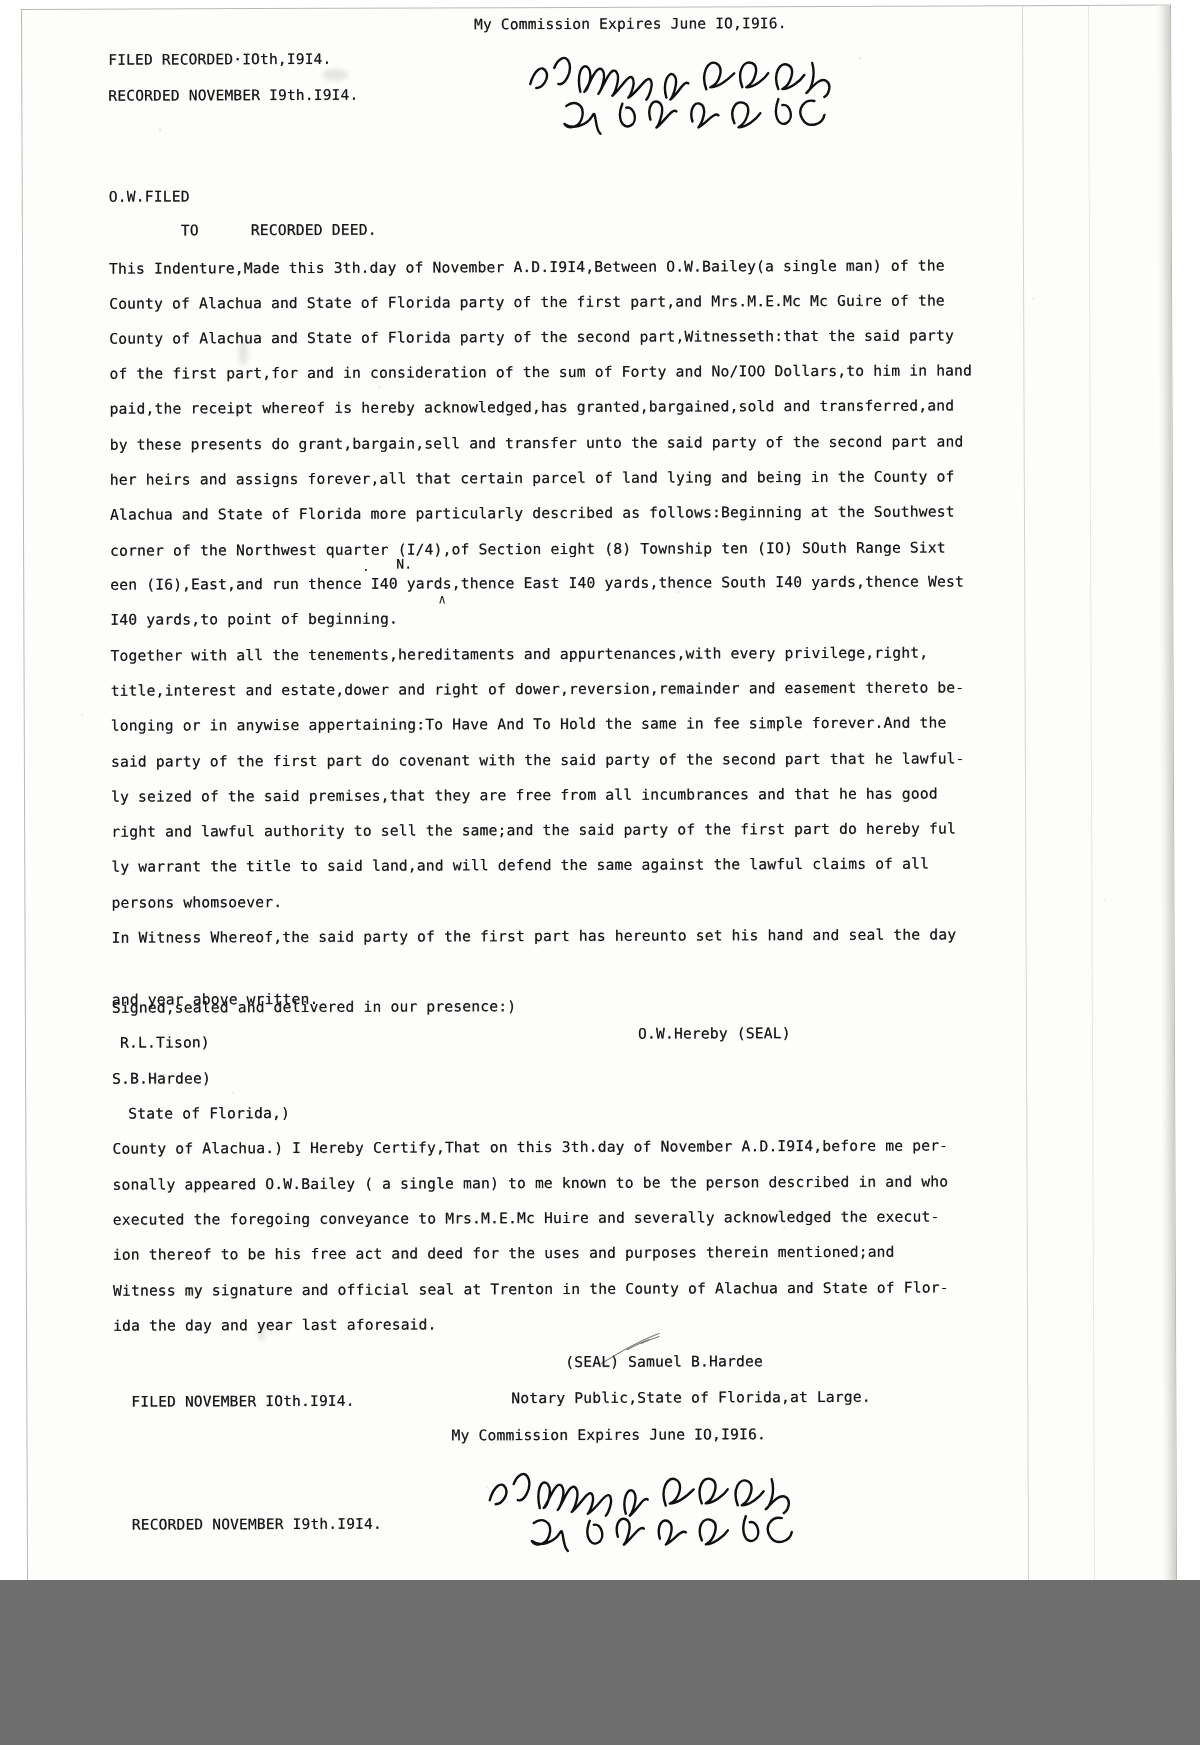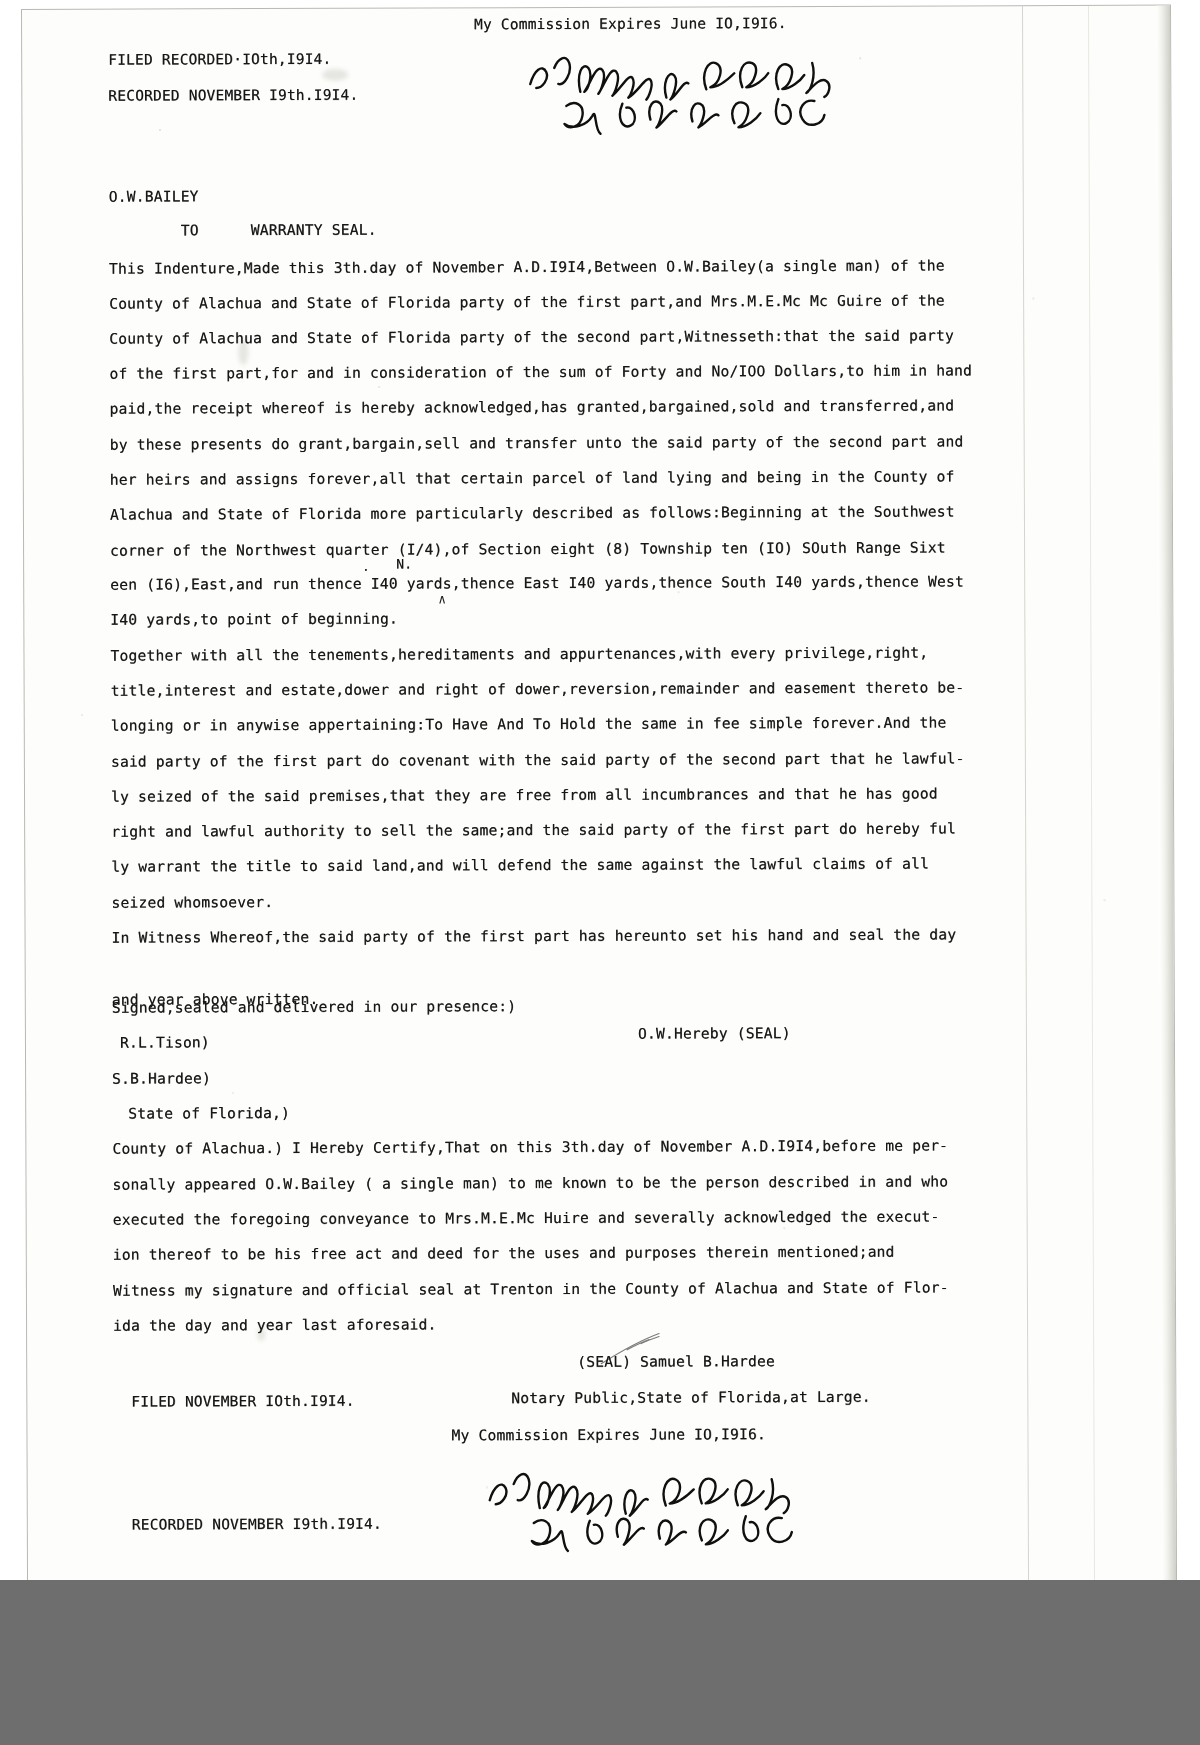--- a/index.html
+++ b/index.html
@@ -143,25 +143,25 @@
         <path class="sig-path" stroke-width="2.4" d="M14,20 C22,14 32,18 30,30 C28,42 16,44 12,38 C20,44 34,40 40,30 C44,22 42,44 48,48
              M70,18 C64,32 70,44 78,40 C86,36 82,20 74,22
              M98,34 C94,20 102,12 108,18 C113,24 106,40 104,42 C112,36 120,22 124,26
              M140,36 C136,22 144,14 150,20 C155,26 148,40 146,42 C154,38 162,26 166,30
              M182,38 C176,24 184,14 192,18 C200,22 194,38 186,42 C194,42 204,34 208,28
              M226,14 C220,30 226,42 234,38 C242,34 238,18 230,20
              M262,16 C252,14 244,24 250,34 C256,44 270,40 272,30"></path>
       </svg>
     </div>
 
-    <div class="typed fs-body ink" style="left:86px;top:178px;">O.W.BAILEY</div>
+    <div class="typed fs-body ink" style="left:86px;top:178px;">O.W.FILED</div>
 
     <div class="typed fs-body ink" style="left:158px;top:212px;">TO</div>
 
-    <div class="typed fs-body ink" style="left:228px;top:212px;">WARRANTY SEAL.</div>
+    <div class="typed fs-body ink" style="left:228px;top:212px;">RECORDED DEED.</div>
 
     <div class="typed fs-body ink" style="left:86px;top:250px;">This Indenture,Made this 3th.day of November A.D.I9I4,Between O.W.Bailey(a single man) of the</div>
     <div class="typed fs-body ink" style="left:86px;top:285px;">County of Alachua and State of Florida party of the first part,and Mrs.M.E.Mc Mc Guire of the</div>
     <div class="typed fs-body ink" style="left:86px;top:320px;">County of Alachua and State of Florida party of the second part,Witnesseth:that the said party</div>
     <div class="typed fs-body ink" style="left:86px;top:355px;">of the first part,for and in consideration of the sum of Forty and No/IOO Dollars,to him in hand</div>
     <div class="typed fs-body ink" style="left:86px;top:390px;">paid,the receipt whereof is hereby acknowledged,has granted,bargained,sold and transferred,and</div>
     <div class="typed fs-body ink" style="left:86px;top:426px;">by these presents do grant,bargain,sell and transfer unto the said party of the second part and</div>
     <div class="typed fs-body ink" style="left:86px;top:461px;">her heirs and assigns forever,all that certain parcel of land lying and being in the County of</div>
     <div class="typed fs-body ink" style="left:86px;top:496px;">Alachua and State of Florida more particularly described as follows:Beginning at the Southwest</div>
     <div class="typed fs-body ink" style="left:86px;top:532px;">corner of the Northwest quarter (I/4),of Section eight (8) Township ten (IO) SOuth Range Sixt</div>
@@ -175,42 +175,42 @@
 
     <div class="typed fs-body ink" style="left:86px;top:601px;">I40 yards,to point of beginning.</div>
 
     <div class="typed fs-body ink" style="left:86px;top:637px;">Together with all the tenements,hereditaments and appurtenances,with every privilege,right,</div>
     <div class="typed fs-body ink" style="left:86px;top:672px;">title,interest and estate,dower and right of dower,reversion,remainder and easement thereto be-</div>
     <div class="typed fs-body ink" style="left:86px;top:707px;">longing or in anywise appertaining:To Have And To Hold the same in fee simple forever.And the</div>
     <div class="typed fs-body ink" style="left:86px;top:743px;">said party of the first part do covenant with the said party of the second part that he lawful-</div>
     <div class="typed fs-body ink" style="left:86px;top:778px;">ly seized of the said premises,that they are free from all incumbrances and that he has good</div>
     <div class="typed fs-body ink" style="left:86px;top:813px;">right and lawful authority to sell the same;and the said party of the first part do hereby ful</div>
     <div class="typed fs-body ink" style="left:86px;top:848px;">ly warrant the title to said land,and will defend the same against the lawful claims of all</div>
-    <div class="typed fs-body ink" style="left:86px;top:884px;">seized whomsoever.</div>
+    <div class="typed fs-body ink" style="left:86px;top:884px;">persons whomsoever.</div>
 
     <div class="typed fs-body ink" style="left:86px;top:919px;">In Witness Whereof,the said party of the first part has hereunto set his hand and seal the day</div>
     <div class="typed fs-body ink" style="left:86px;top:954px;margin-top:27px;">and year above written.</div>
     <div class="typed fs-body ink" style="left:86px;top:989px;">Signed,sealed and delivered in our presence:)</div>
 
     <div class="typed fs-body ink" style="left:86px;top:1024px;margin-left:8px;">R.L.Tison)</div>
 
     <div class="typed fs-body ink" style="left:612px;top:1017px;">O.W.Hereby (SEAL)</div>
 
     <div class="typed fs-body ink" style="left:86px;top:1060px;">S.B.Hardee)</div>
 
     <div class="typed fs-body ink" style="left:102px;top:1095px;text-align:right;">State of Florida,)</div>
 
     <div class="typed fs-body ink" style="left:86px;top:1130px;">County of Alachua.) I Hereby Certify,That on this 3th.day of November A.D.I9I4,before me per-</div>
     <div class="typed fs-body ink" style="left:86px;top:1166px;">sonally appeared O.W.Bailey ( a single man) to me known to be the person described in and who</div>
     <div class="typed fs-body ink" style="left:86px;top:1201px;">executed the foregoing conveyance to Mrs.M.E.Mc Huire and severally acknowledged the execut-</div>
     <div class="typed fs-body ink" style="left:86px;top:1236px;">ion thereof to be his free act and deed for the uses and purposes therein mentioned;and</div>
     <div class="typed fs-body ink" style="left:86px;top:1272px;">Witness my signature and official seal at Trenton in the County of Alachua and State of Flor-</div>
     <div class="typed fs-body ink" style="left:86px;top:1307px;">ida the day and year last aforesaid.</div>
 
-    <div class="typed fs-body ink" style="left:550px;top:1345px;">(SEAL) Samuel B.Hardee</div>
+    <div class="typed fs-body ink" style="left:538px;top:1345px;">(SEAL) Samuel B.Hardee</div>
 
     <div class="sig" style="left:570px;top:1320px;">
       <svg width="90" height="40" viewBox="0 0 90 40">
         <path class="sig-path" stroke-width="1.1" style="opacity:.55" d="M4,36 C20,26 40,14 62,6 M30,22 C36,19 44,15 52,12 M44,16 C50,13 56,11 62,9"></path>
       </svg>
     </div>
 
     <div class="typed fs-body ink" style="left:484px;top:1381px;">Notary Public,State of Florida,at Large.</div>
 
     <div class="typed fs-body ink" style="left:424px;top:1418px;">My Commission Expires June IO,I9I6.</div>

